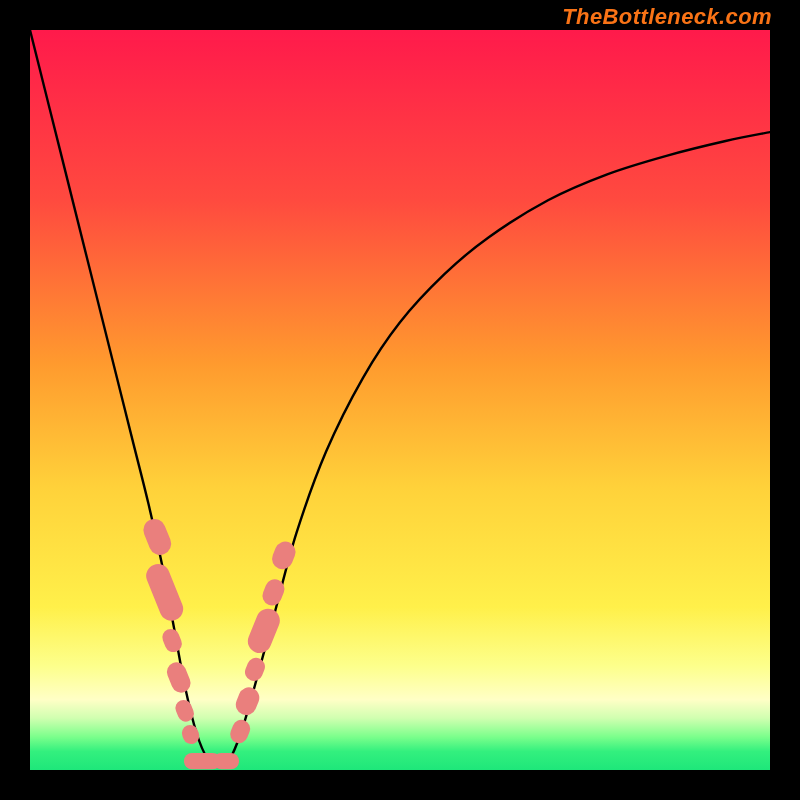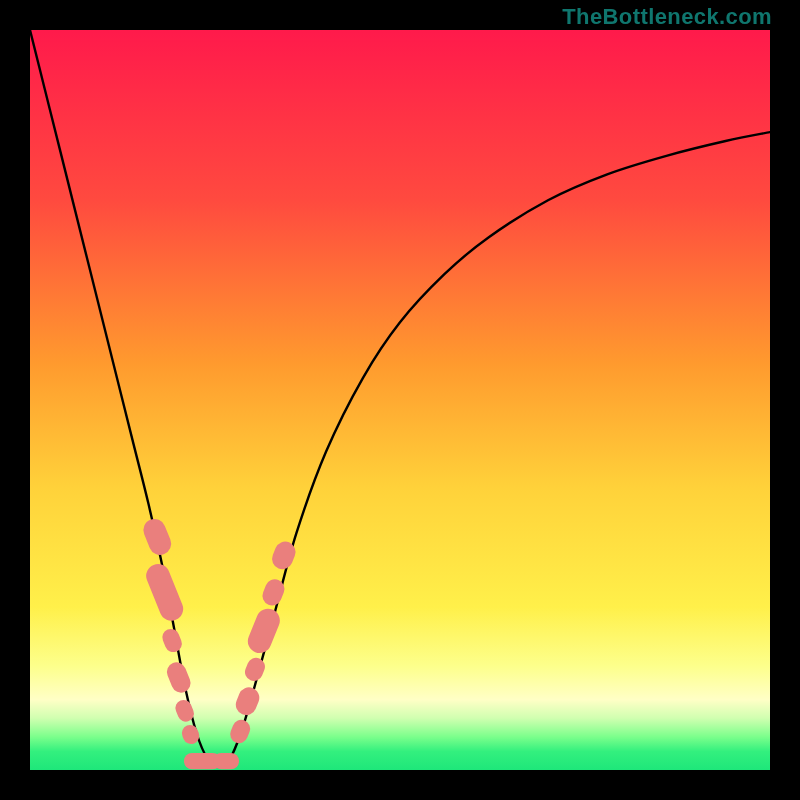--- a/index.html
+++ b/index.html
@@ -21,25 +21,26 @@
     left: 30px;
     top: 30px;
     width: 740px;
     height: 740px;
     overflow: hidden;
   }
   .watermark {
     position: absolute;
     top: 4px;
     right: 28px;
-    color: #0f766e;
+    color: #f97316;
     font-size: 22px;
     font-weight: 600;
     letter-spacing: 0.4px;
     user-select: none;
+    font-style: italic;
   }
   svg { display: block; }
 </style>
 </head>
 <body>
 
 <div class="frame">
 
   <div class="watermark">TheBottleneck.com</div>
 

